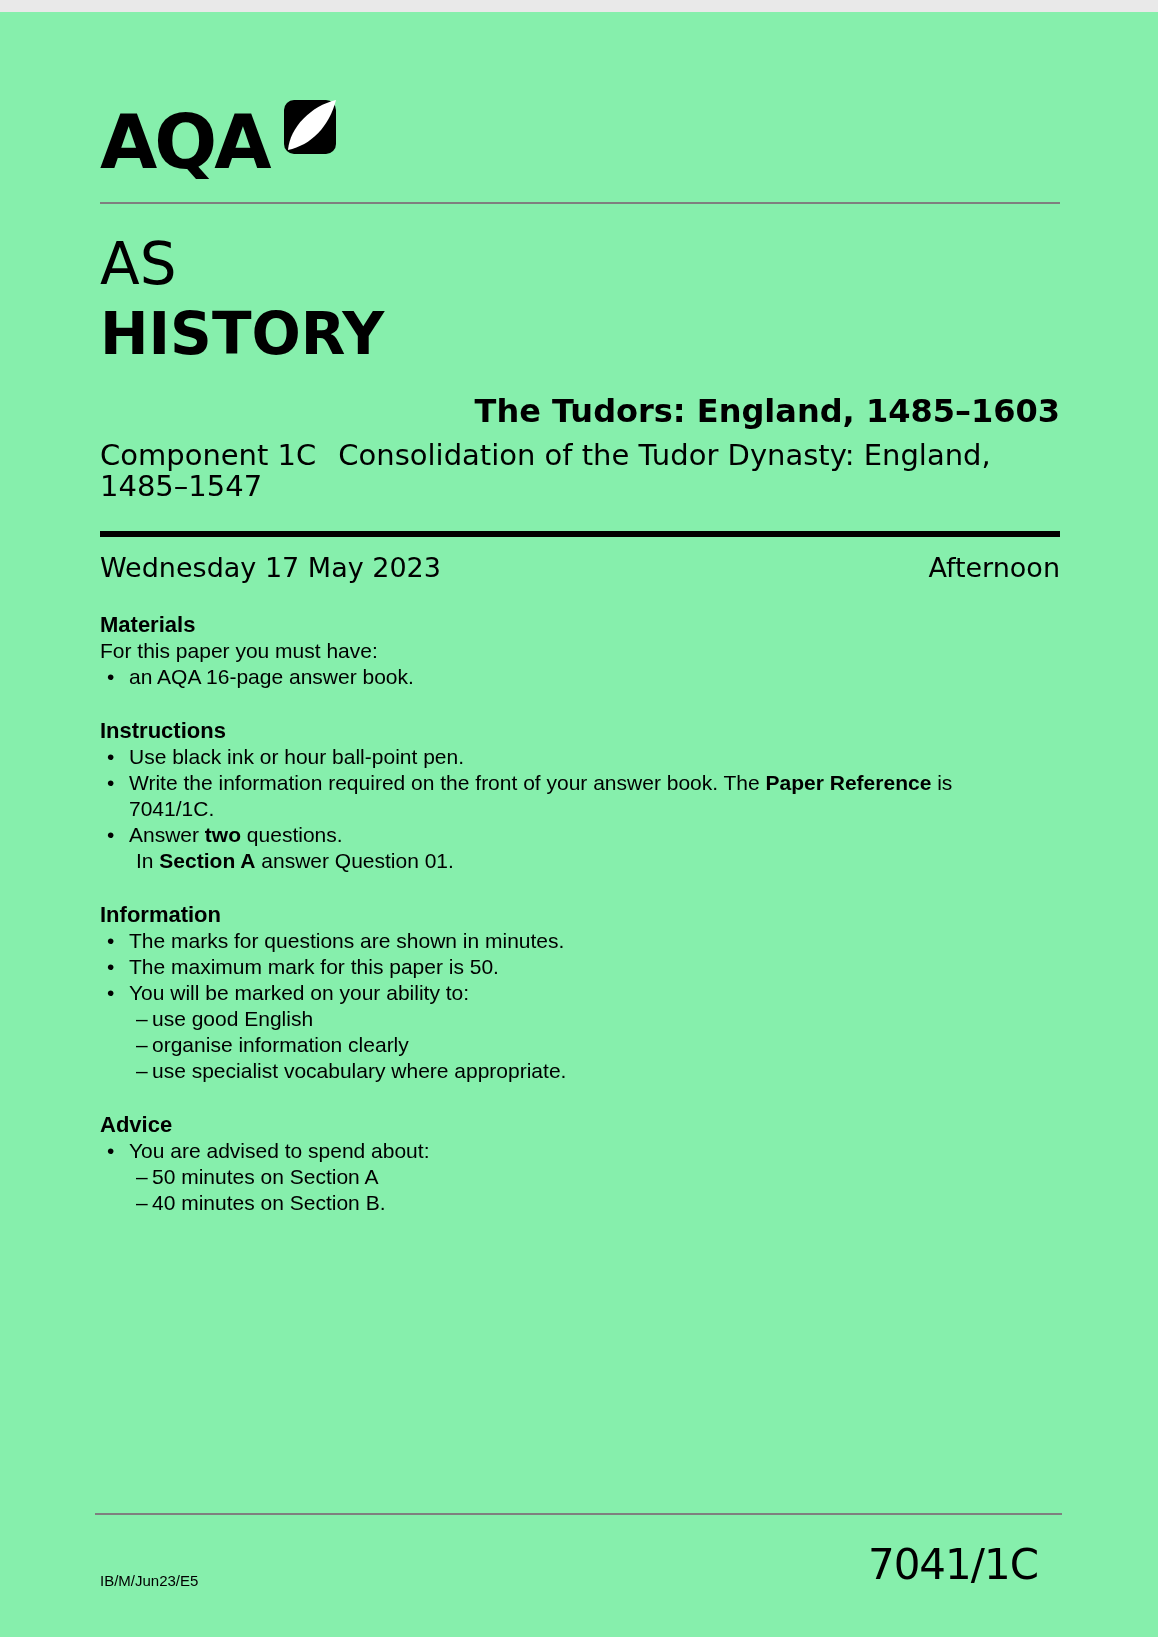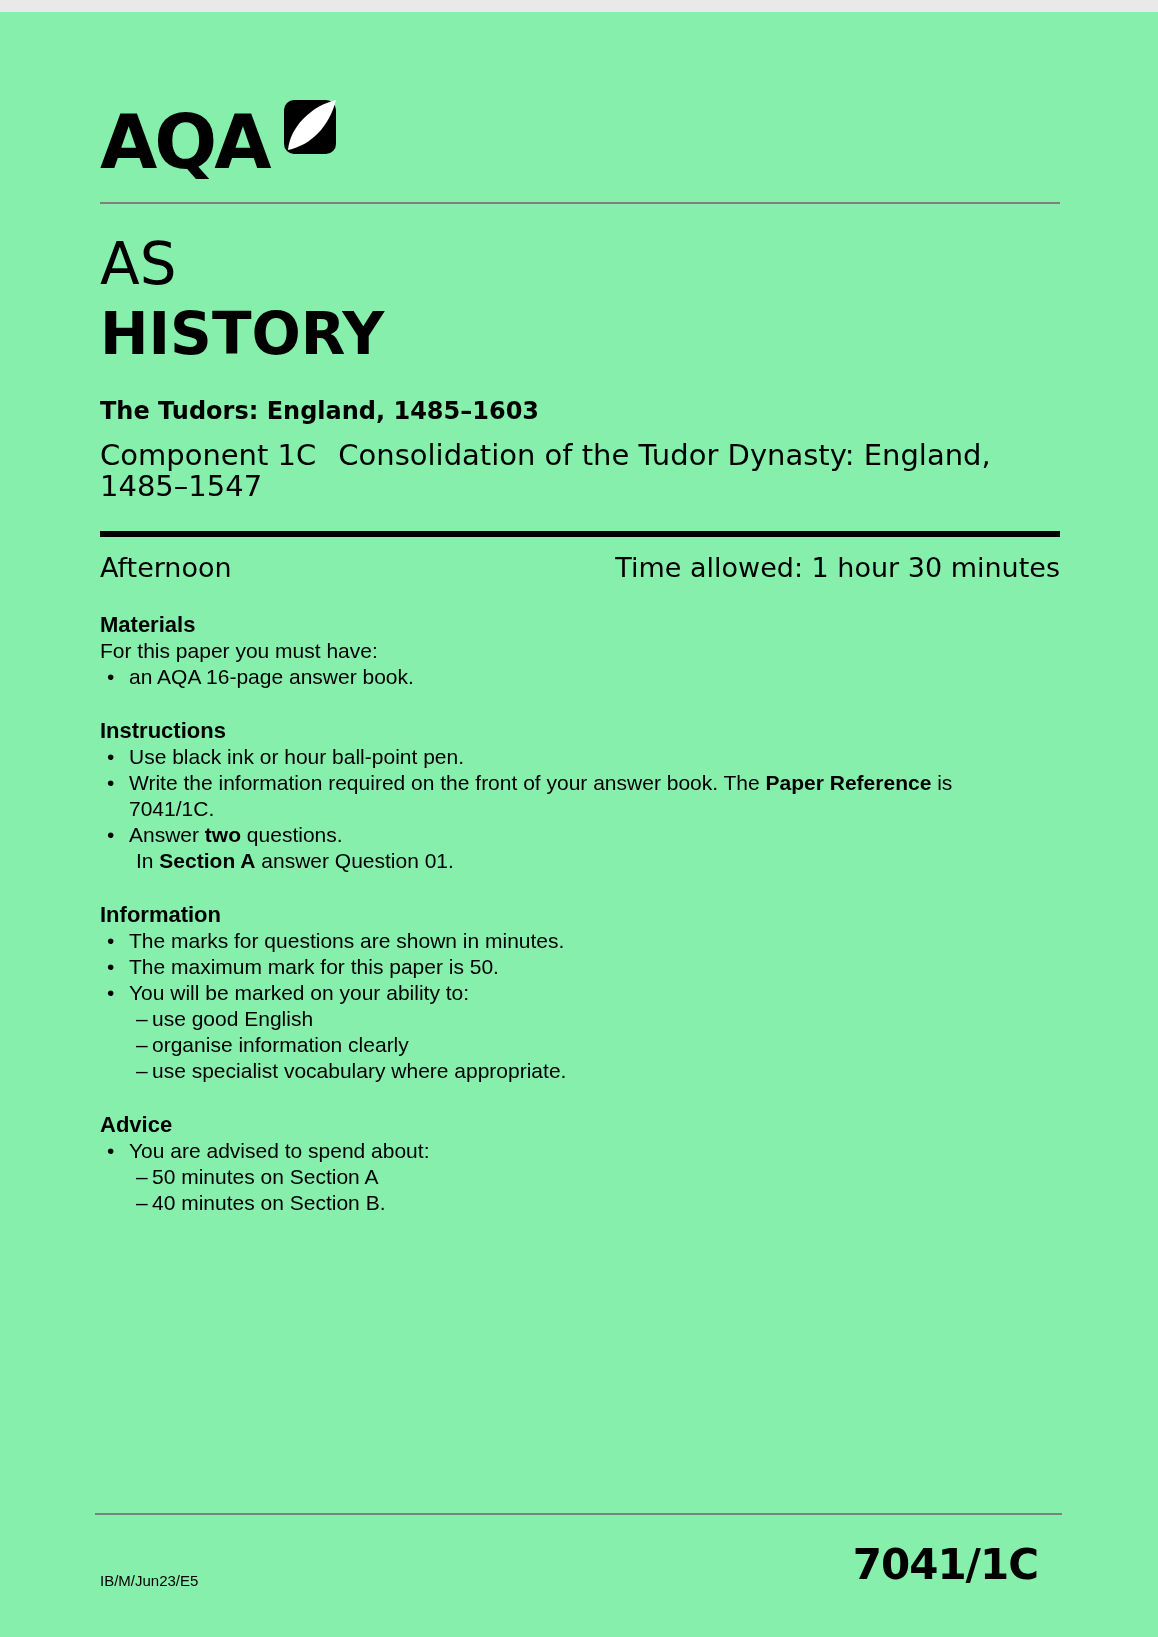--- a/index.html
+++ b/index.html
@@ -26,21 +26,21 @@
   .rule-gray { border:0; border-top:2px solid #7f7f7f; margin-top:13px; }
 
   
   .title-block { margin-top:25px; font-family:"DejaVu Sans", sans-serif; }
   .level   { font-size:58px; line-height:70px; font-weight:normal; letter-spacing:0px; }
   .subject { font-size:58px; line-height:70px; font-weight:bold; letter-spacing:0px; }
 
   .topic {
     margin-top:26px;
     font-family:"DejaVu Sans", sans-serif;
-    font-weight:bold; font-size:24px; line-height:32px;
+    font-weight:bold; font-size:32px; line-height:32px;text-align:right;
   }
   .component {
     margin-top:13px;
     font-family:"DejaVu Sans", sans-serif;
     font-size:29px; line-height:31px; font-weight:normal;
   }
   .component .comp-title { margin-left:22px; }
 
   .rule-black { margin-top:29px; height:6px; background:#000; }
 
@@ -62,21 +62,21 @@
   .subline { display:flex; margin-left:29px; }
   .subline .dash { width:16px; flex:0 0 16px; }
   b { font-weight:bold; }
 
   
   .footer-rule { position:absolute; left:95px; right:96px; top:1501px; border:0; border-top:2px solid #7f7f7f; }
   .footer-left { position:absolute; left:100px; top:1560px; font-size:15px; line-height:18px; }
   .footer-right {
     position:absolute; right:120px; top:1528px;
     font-family:"DejaVu Sans", sans-serif;
-    font-weight:bold; font-size:42px; line-height:50px; letter-spacing:-1px;
+    font-weight:normal; font-size:42px; line-height:50px; letter-spacing:-1px;
   }
 </style>
 </head>
 <body>
 
 <div class="page">
   <div class="content">
 
     <div class="logo-row">
       <span class="logo-text">AQA</span>
@@ -97,22 +97,22 @@
 
     <div class="topic">The Tudors: England, 1485–1603</div>
 
     <div class="component">
       <span>Component 1C</span><span class="comp-title">Consolidation of the Tudor Dynasty: England, 1485–1547</span>
     </div>
 
     <div class="rule-black"></div>
 
     <div class="exam-line">
+      <span>Wednesday 17 May 2023</span>
       <span>Afternoon</span>
-      <span>Time allowed: 1 hour 30 minutes</span>
     </div>
 
     <div class="section">
       <div class="sec-head">Materials</div>
       <div>For this paper you must have:</div>
       <div class="bullets">
         <div class="bullet">
           <span class="marker">•</span>
           <span class="btext">an AQA 16-page answer book.</span>
         </div>

